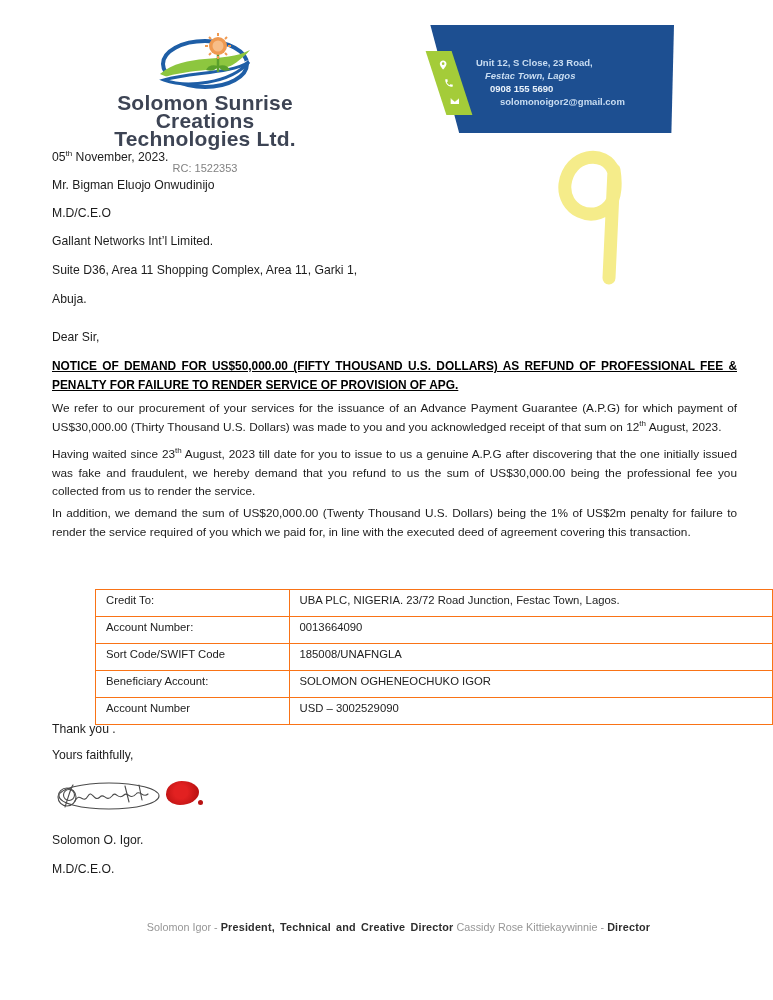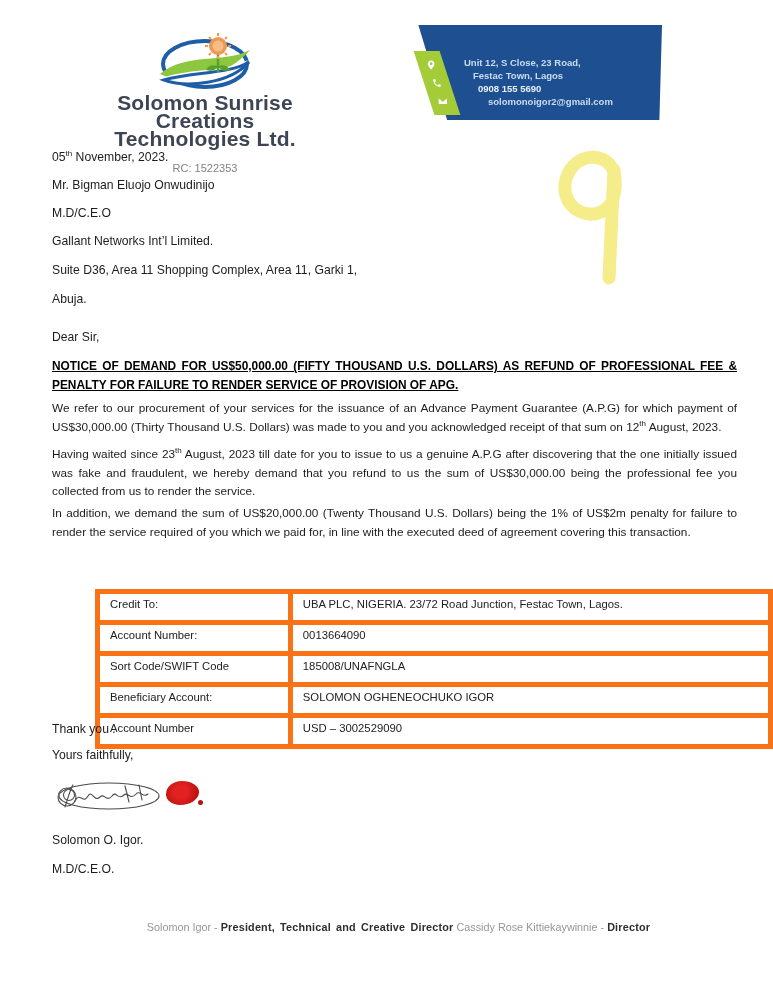--- a/index.html
+++ b/index.html
@@ -15,51 +15,51 @@
     color: #1c1c1c;
   }
 
   
   .logo-block { position: absolute; left: 95px; top: 28px; width: 220px; text-align: center; }
   .logo-svg { display: block; margin: 0 auto 2px; }
   .company-name { font-size: 21px; font-weight: bold; color: #3d4454; letter-spacing: .2px; line-height: 18px; }
   .company-rc { font-size: 11px; color: #828282; margin-top: 14px; }
 
   
-  .card { position: absolute; left: 400px; top: 25px; width: 262px; height: 95px; }
+  .card { position: absolute; left: 412px; top: 25px; width: 262px; height: 108px; }
   .card-blue {
     position: absolute; inset: 0;
     background: #1d4f91;
     clip-path: polygon(7% 0, 100% 0, 99% 100%, 18% 100%);
   }
   .card-green {
     position: absolute; left: 24px; top: 26px; width: 26px; height: 64px;
     background: #a4cc39; transform: skewX(18deg);
     display: flex; flex-direction: column; align-items: center; justify-content: space-around;
     padding: 5px 0;
   }
   .card-green .ic { transform: skewX(-18deg); width: 10px; height: 10px; display: block; }
   .card-text { position: absolute; left: 64px; top: 31px; font-size: 9.5px; font-weight: bold; color: #c9ddf2; line-height: 13px; }
-  .card-text .l2 { margin-left: 9px; }
+  .card-text .l2 { margin-left: 9px; font-style: italic; }
   .card-text .l3 { margin-left: 14px; color: #e8f1fa; }
   .card-text .l4 { margin-left: 24px; }
 
   
   .mark-nine { position: absolute; left: 545px; top: 140px; }
 
   
   .line, .para { position: absolute; left: 52px; width: 685px; font-size: 12.2px; line-height: 18.5px; }
   .para { font-size: 11.8px; text-align: justify; }
   .subject { font-weight: bold; text-decoration: underline; font-size: 11.9px; color: #000; }
   sup.ord { font-size: 8px; vertical-align: super; line-height: 0; }
 
   
   .acct-table { position: absolute; left: 95px; top: 589px; border-collapse: collapse; }
   .acct-table td {
-    border: 5px solid #f97316;
+    border: 1px solid #f97316;
     font-size: 11.3px;
     vertical-align: top;
     padding: 4px 10px 10px 10px;
     height: 25px;
     color: #222;
   }
   .acct-table td.c1 { width: 205px; }
   .acct-table td.c2 { width: 522px; }
 
   

